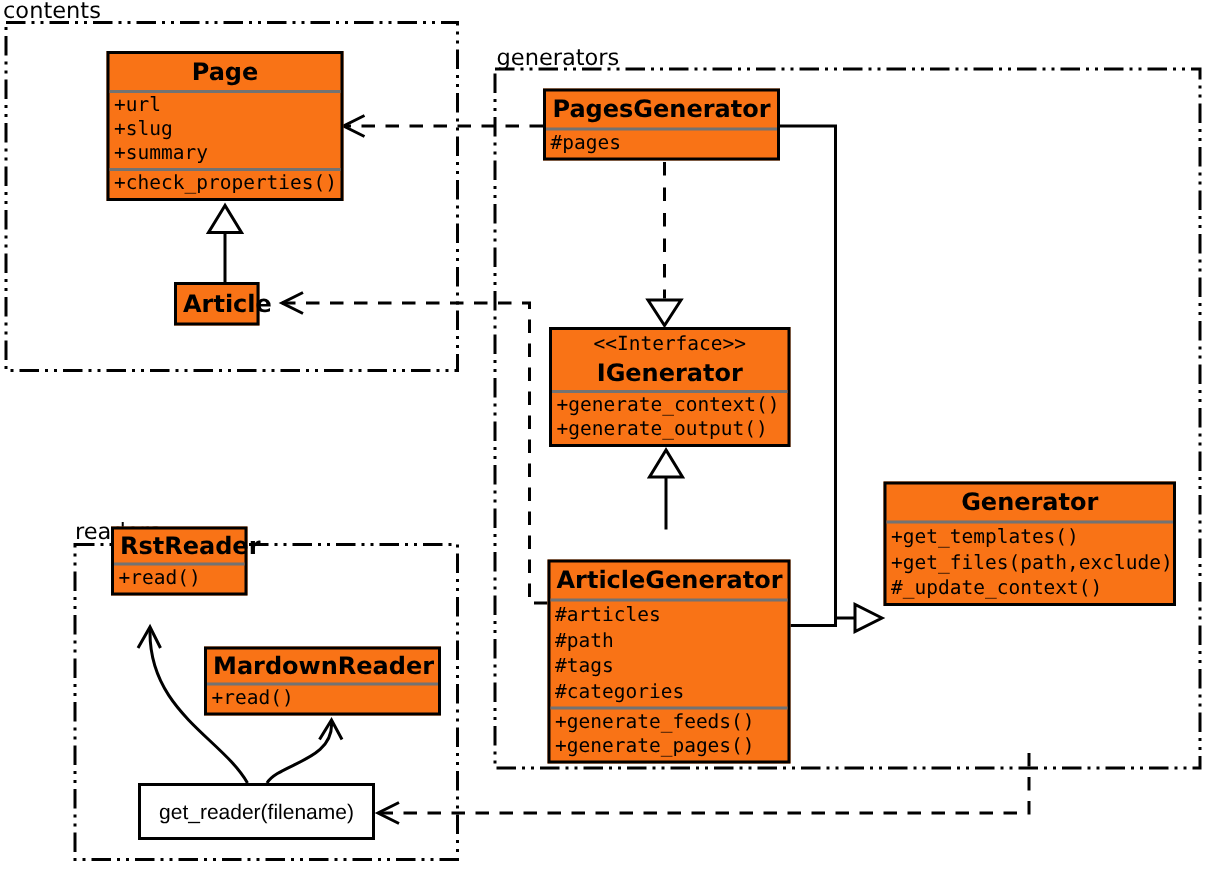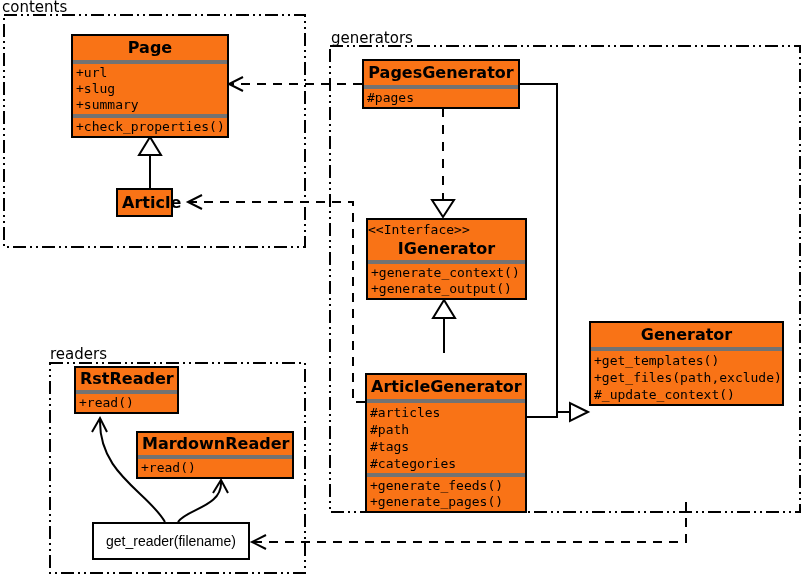--- a/index.html
+++ b/index.html
@@ -2,24 +2,24 @@
 <html><head>
 <meta charset="utf-8">
 <style>
   html,body{margin:0;padding:0;background:#fff;}
   .stage{position:relative;width:803px;height:579px;background:#fff;overflow:hidden;
          font-family:"DejaVu Sans",sans-serif;color:#000;}
   .stage svg{position:absolute;left:0;top:0;}
   .pkg-label{position:absolute;font-size:15px;line-height:15px;white-space:nowrap;}
   .uml{position:absolute;background:#f97316;border:2px solid #000;box-sizing:border-box;}
   .uml__title{font-weight:bold;font-size:16px;line-height:24px;text-align:center;white-space:nowrap;padding:0 4px;}
-  .uml__sec{border-top:4px solid #737373;padding:1px 0;}
+  .uml__sec{border-top:2px solid #737373;padding:1px 0;}
   .uml__line{font-family:"DejaVu Sans Mono",monospace;font-size:13px;line-height:16px;
              padding:0 3px;white-space:pre;}
-  .iface-st{font-family:"DejaVu Sans Mono",monospace;font-size:13px;line-height:17px;text-align:left;}
+  .iface-st{font-family:"DejaVu Sans Mono",monospace;font-size:13px;line-height:17px;text-align:center;}
   .iface-nm{font-weight:bold;font-size:16px;line-height:21px;text-align:center;}
   .plain-box{position:absolute;background:#fff;border:2px solid #000;box-sizing:border-box;
              display:flex;align-items:center;justify-content:center;
              font-family:"Liberation Sans",sans-serif;font-size:14px;white-space:nowrap;}
 </style>
 </head>
 <body>
 
 <div class="stage">
 
@@ -114,21 +114,21 @@
 
   <div class="uml" style="left:589px;top:321px;width:195px;">
     <div class="uml__title">Generator</div>
     <div class="uml__sec">
       <div class="uml__line" style="line-height:17px;">+get_templates()</div>
       <div class="uml__line" style="line-height:17px;">+get_files(path,exclude)</div>
       <div class="uml__line" style="line-height:17px;">#_update_context()</div>
     </div>
   </div>
 
-  <div class="uml" style="left:74px;top:366px;width:105px;">
+  <div class="uml" style="left:74px;top:351px;width:91px;">
     <div class="uml__title" style="line-height:22px;">RstReader</div>
     <div class="uml__sec">
       <div class="uml__line">+read()</div>
     </div>
   </div>
 
   <div class="uml" style="left:136px;top:431px;width:158px;">
     <div class="uml__title" style="line-height:22px;">MardownReader</div>
     <div class="uml__sec">
       <div class="uml__line">+read()</div>

